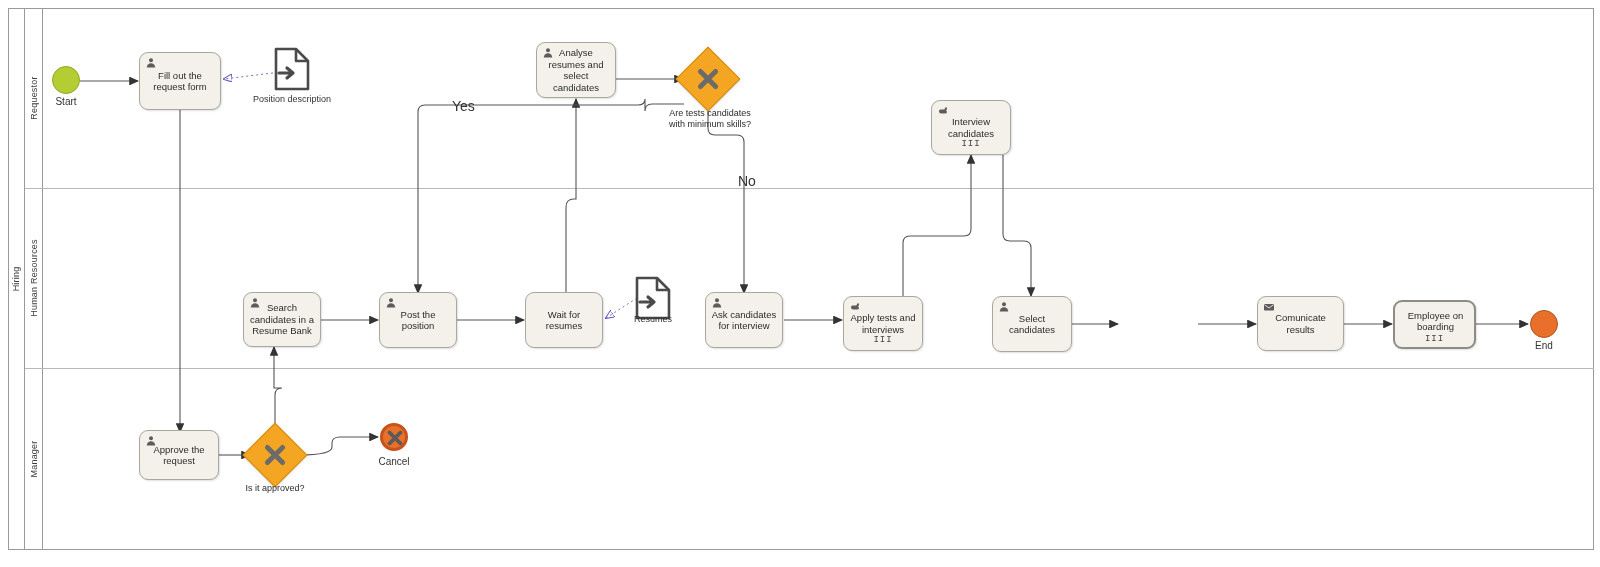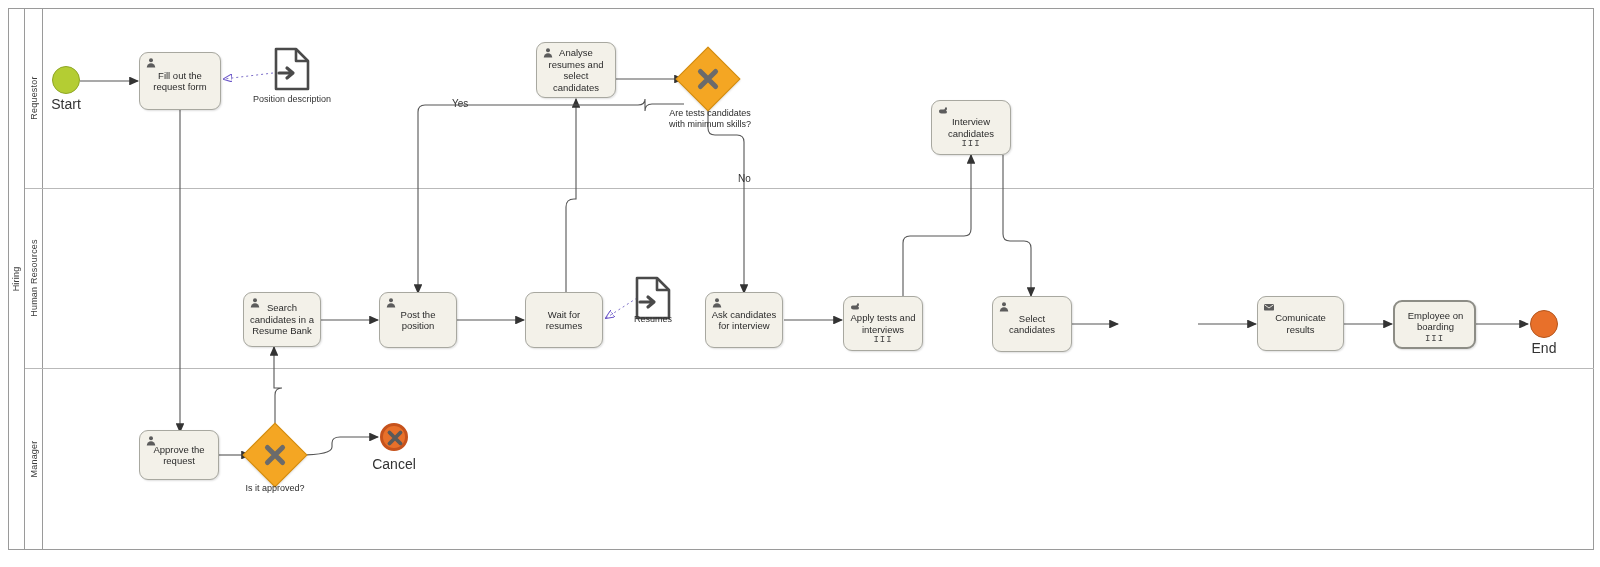--- a/index.html
+++ b/index.html
@@ -89,21 +89,21 @@
     position: absolute;
     border-radius: 50%;
     box-sizing: border-box;
   }
   .event.start { background: #b4cd33; border: 1px solid #8fa626; }
   .event.end   { background: #e8702a; border: 1px solid #b4551d; }
   .event.cancel{ background: #e8702a; border: 3px solid #c6521c; }
   .ev-label {
     position: absolute;
     text-align: center;
-    font-size: 14px;
+    font-size: 10px;
     color: #333;
     white-space: nowrap;
   }
   
   .gateway {
     position: absolute;
     width: 46px; height: 46px;
     background: #f4a623;
     border: 1px solid #d08c12;
     transform: rotate(45deg);
@@ -123,21 +123,21 @@
   .do-label {
     position: absolute;
     text-align: center;
     font-size: 9px;
     color: #333;
     white-space: nowrap;
   }
   
   .flow-label {
     position: absolute;
-    font-size: 10px;
+    font-size: 14px;
     color: #333;
     white-space: nowrap;
   }
 </style>
 </head>
 <body>
 
 <div id="canvas">
 
   <div class="pool-outer" style="left:8px; top:8px; width:1586px; height:542px;"></div>

